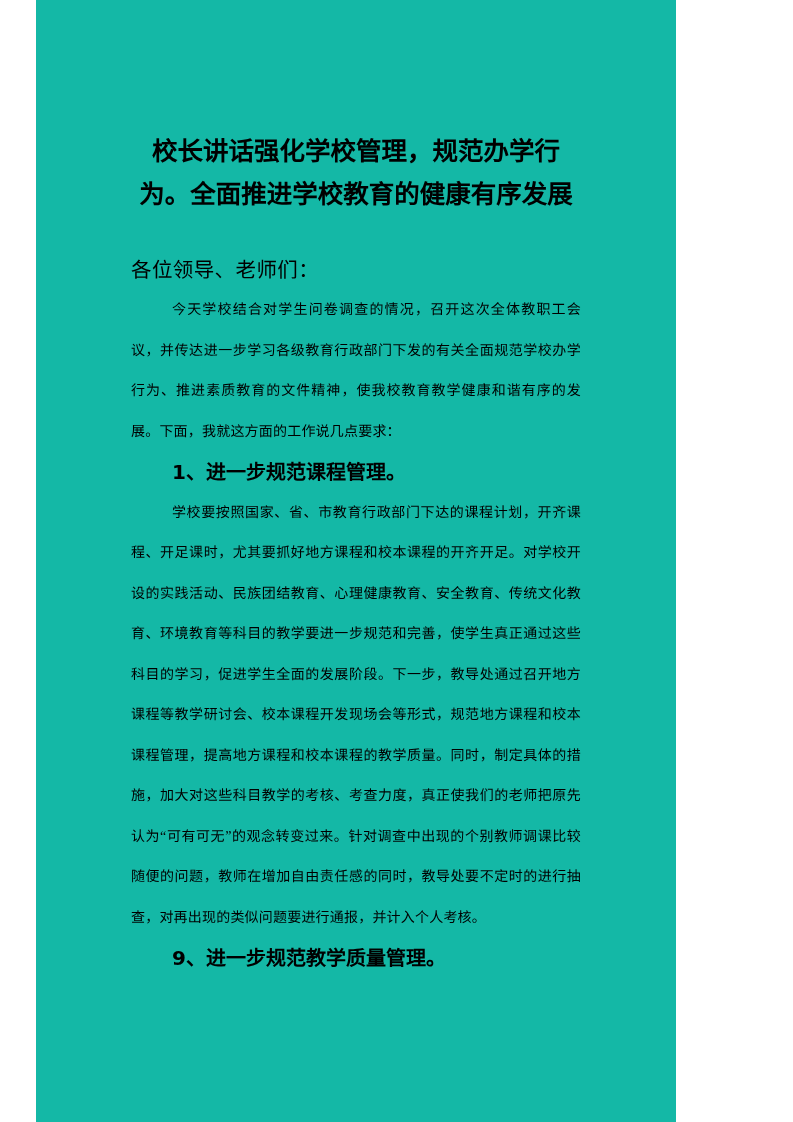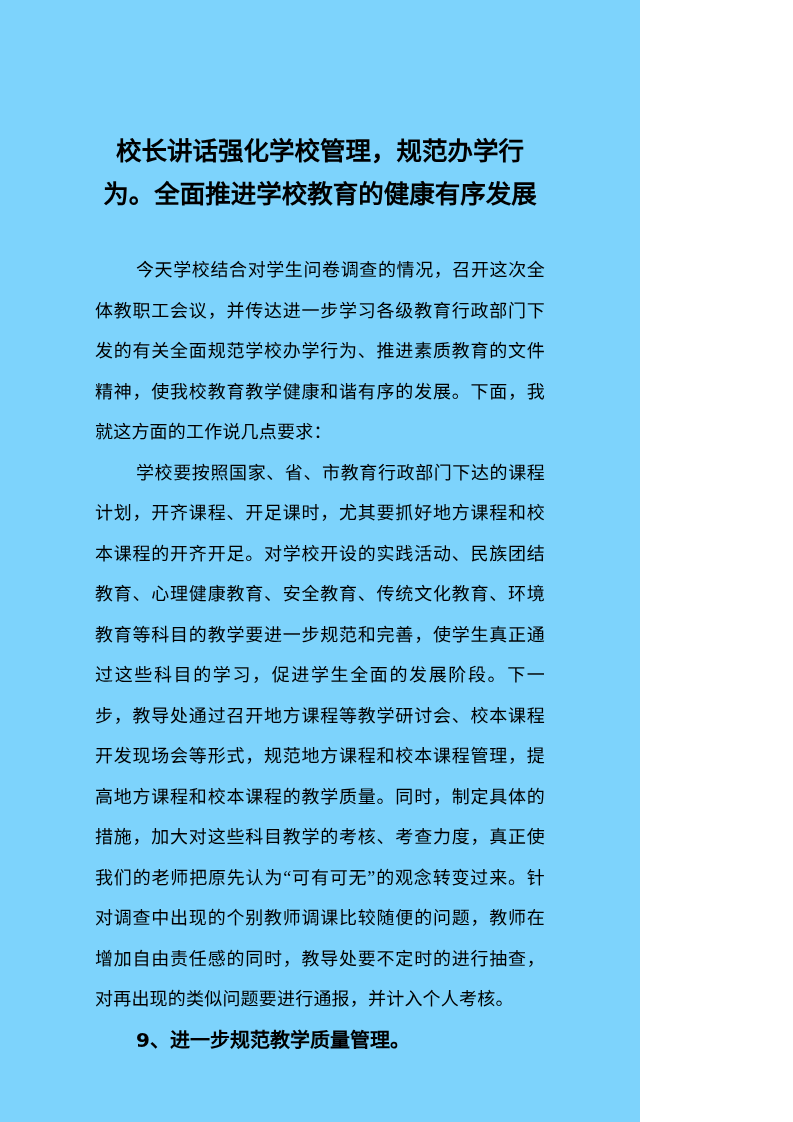--- a/index.html
+++ b/index.html
@@ -12,42 +12,43 @@
     height: 1122px;
     font-family: "Liberation Serif", "DejaVu Serif", serif;
     color: #000000;
     overflow: hidden;
   }
   .page {
     box-sizing: border-box;
     width: 640px;
     height: 1122px;
     padding: 130px 95px 60px 95px;
-    background: #7dd3fc;
+    background: #14b8a6;
+    margin-left: 36px;
   }
   .doc-title {
     font-family: "DejaVu Sans", "Liberation Sans", sans-serif;
     font-weight: bold;
     font-size: 25.5px;
     line-height: 43px;
     text-align: center;
     letter-spacing: 0px;
     margin: 0 0 34px 0;
     padding: 0 4px;
   }
   .salutation {
     font-size: 20.5px;
     line-height: 40px;
     margin: 0 0 0 0;
     text-align: justify;
     text-align-last: left;
     letter-spacing: 0.4px;
   }
   p.body-par {
-    font-size: 18px;
+    font-size: 14px;
     line-height: 40.5px;
     margin: 0;
     text-indent: 41px;
     text-align: justify;
     text-align-last: left;
     letter-spacing: 0.2px;
   }
   p.body-par.heading-par {
     font-weight: bold;
     font-family: "DejaVu Sans", "Liberation Sans", sans-serif;
@@ -60,22 +61,24 @@
 </style>
 </head>
 <body>
 
 <div class="page">
 
   <h1 class="doc-title">校长讲话强化学校管理，规范办学行为。全面推进学校教育的健康有序发展</h1>
 
   <div class="content">
 
+    <div class="salutation">各位领导、老师们：</div>
 
     <p class="body-par">今天学校结合对学生问卷调查的情况，召开这次全体教职工会议，并传达进一步学习各级教育行政部门下发的有关全面规范学校办学行为、推进素质教育的文件精神，使我校教育教学健康和谐有序的发展。下面，我就这方面的工作说几点要求：</p>
 
+    <p class="body-par heading-par">1、进一步规范课程管理。</p>
 
     <p class="body-par">学校要按照国家、省、市教育行政部门下达的课程计划，开齐课程、开足课时，尤其要抓好地方课程和校本课程的开齐开足。对学校开设的实践活动、民族团结教育、心理健康教育、安全教育、传统文化教育、环境教育等科目的教学要进一步规范和完善，使学生真正通过这些科目的学习，促进学生全面的发展阶段。下一步，教导处通过召开地方课程等教学研讨会、校本课程开发现场会等形式，规范地方课程和校本课程管理，提高地方课程和校本课程的教学质量。同时，制定具体的措施，加大对这些科目教学的考核、考查力度，真正使我们的老师把原先认为“可有可无”的观念转变过来。针对调查中出现的个别教师调课比较随便的问题，教师在增加自由责任感的同时，教导处要不定时的进行抽查，对再出现的类似问题要进行通报，并计入个人考核。</p>
 
     <p class="body-par heading-par">9、进一步规范教学质量管理。</p>
 
   </div>
 </div>
 
 </body></html>

